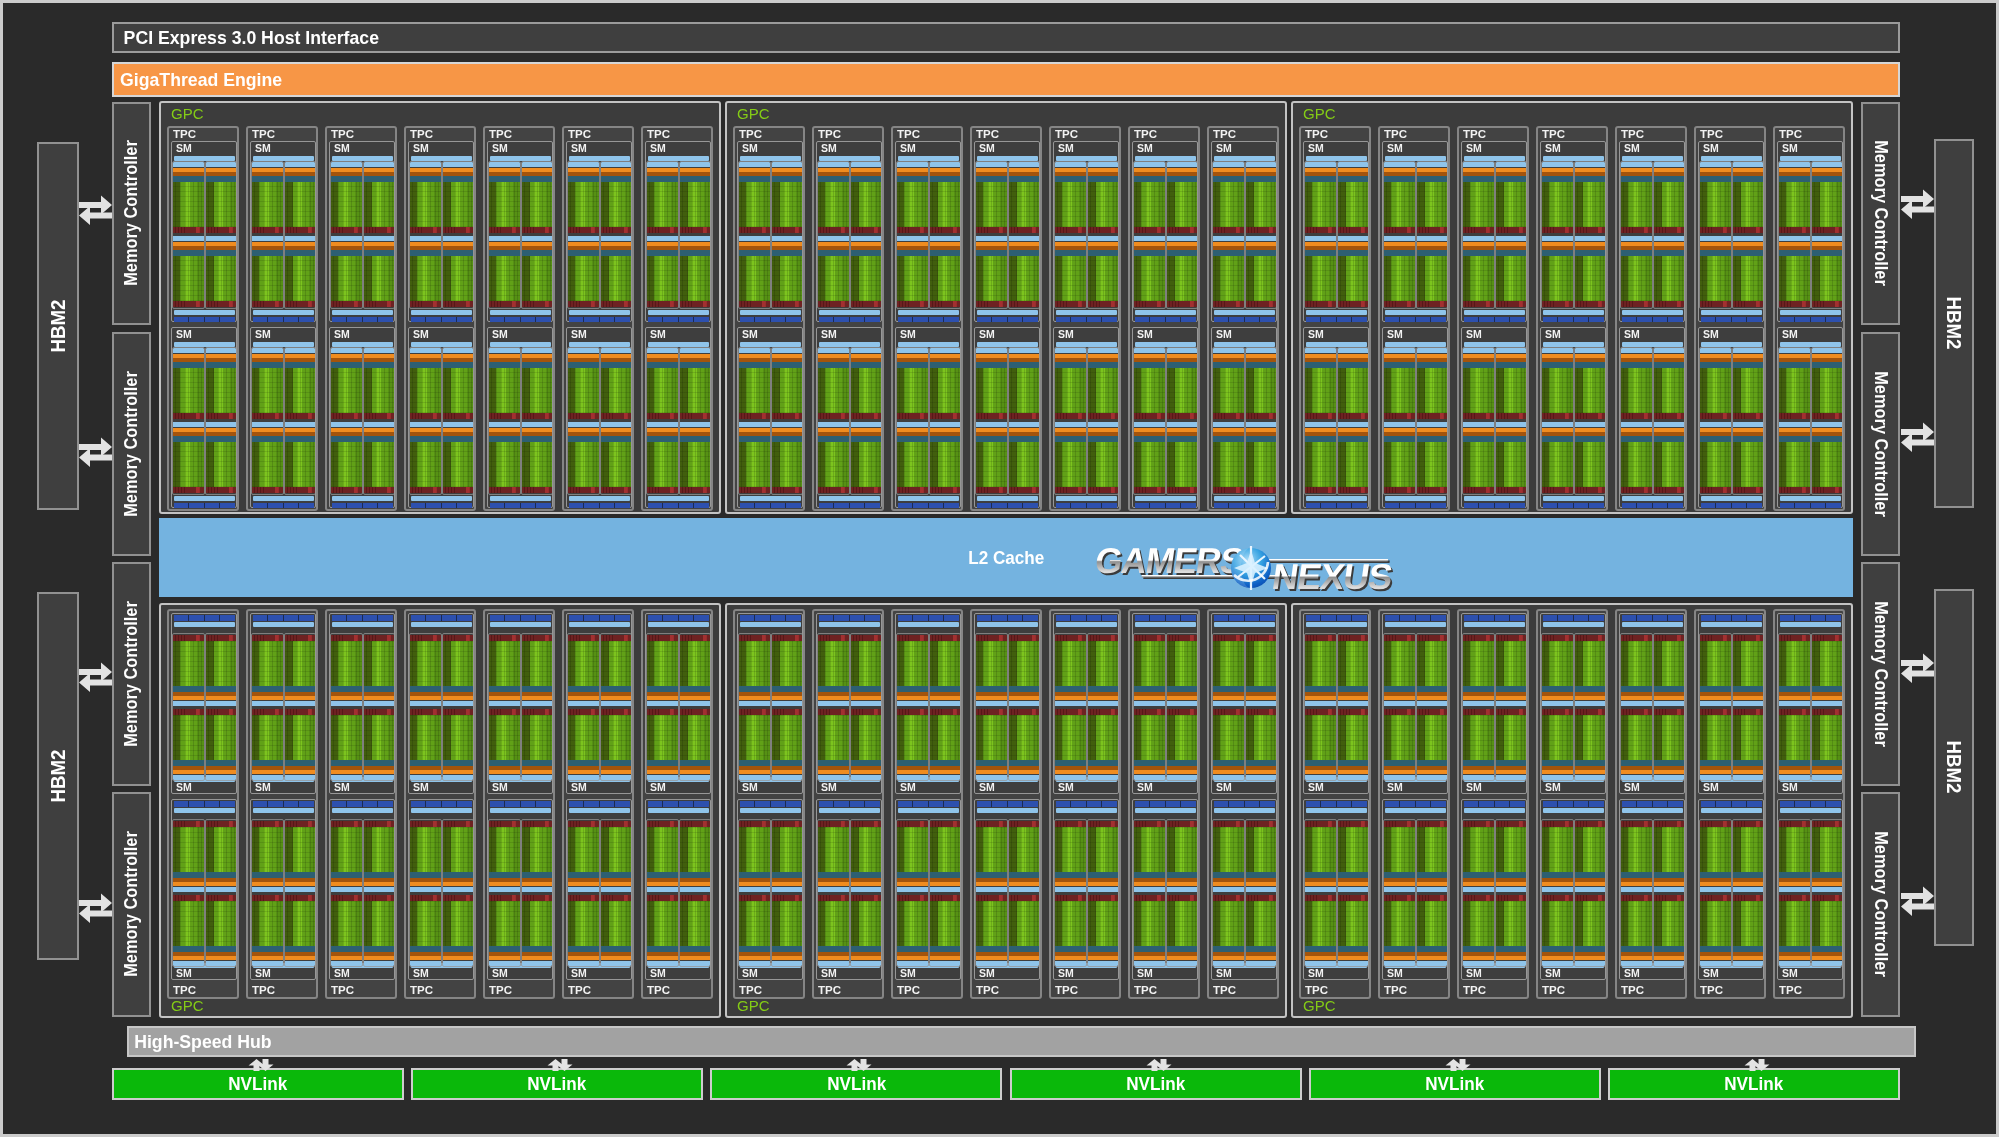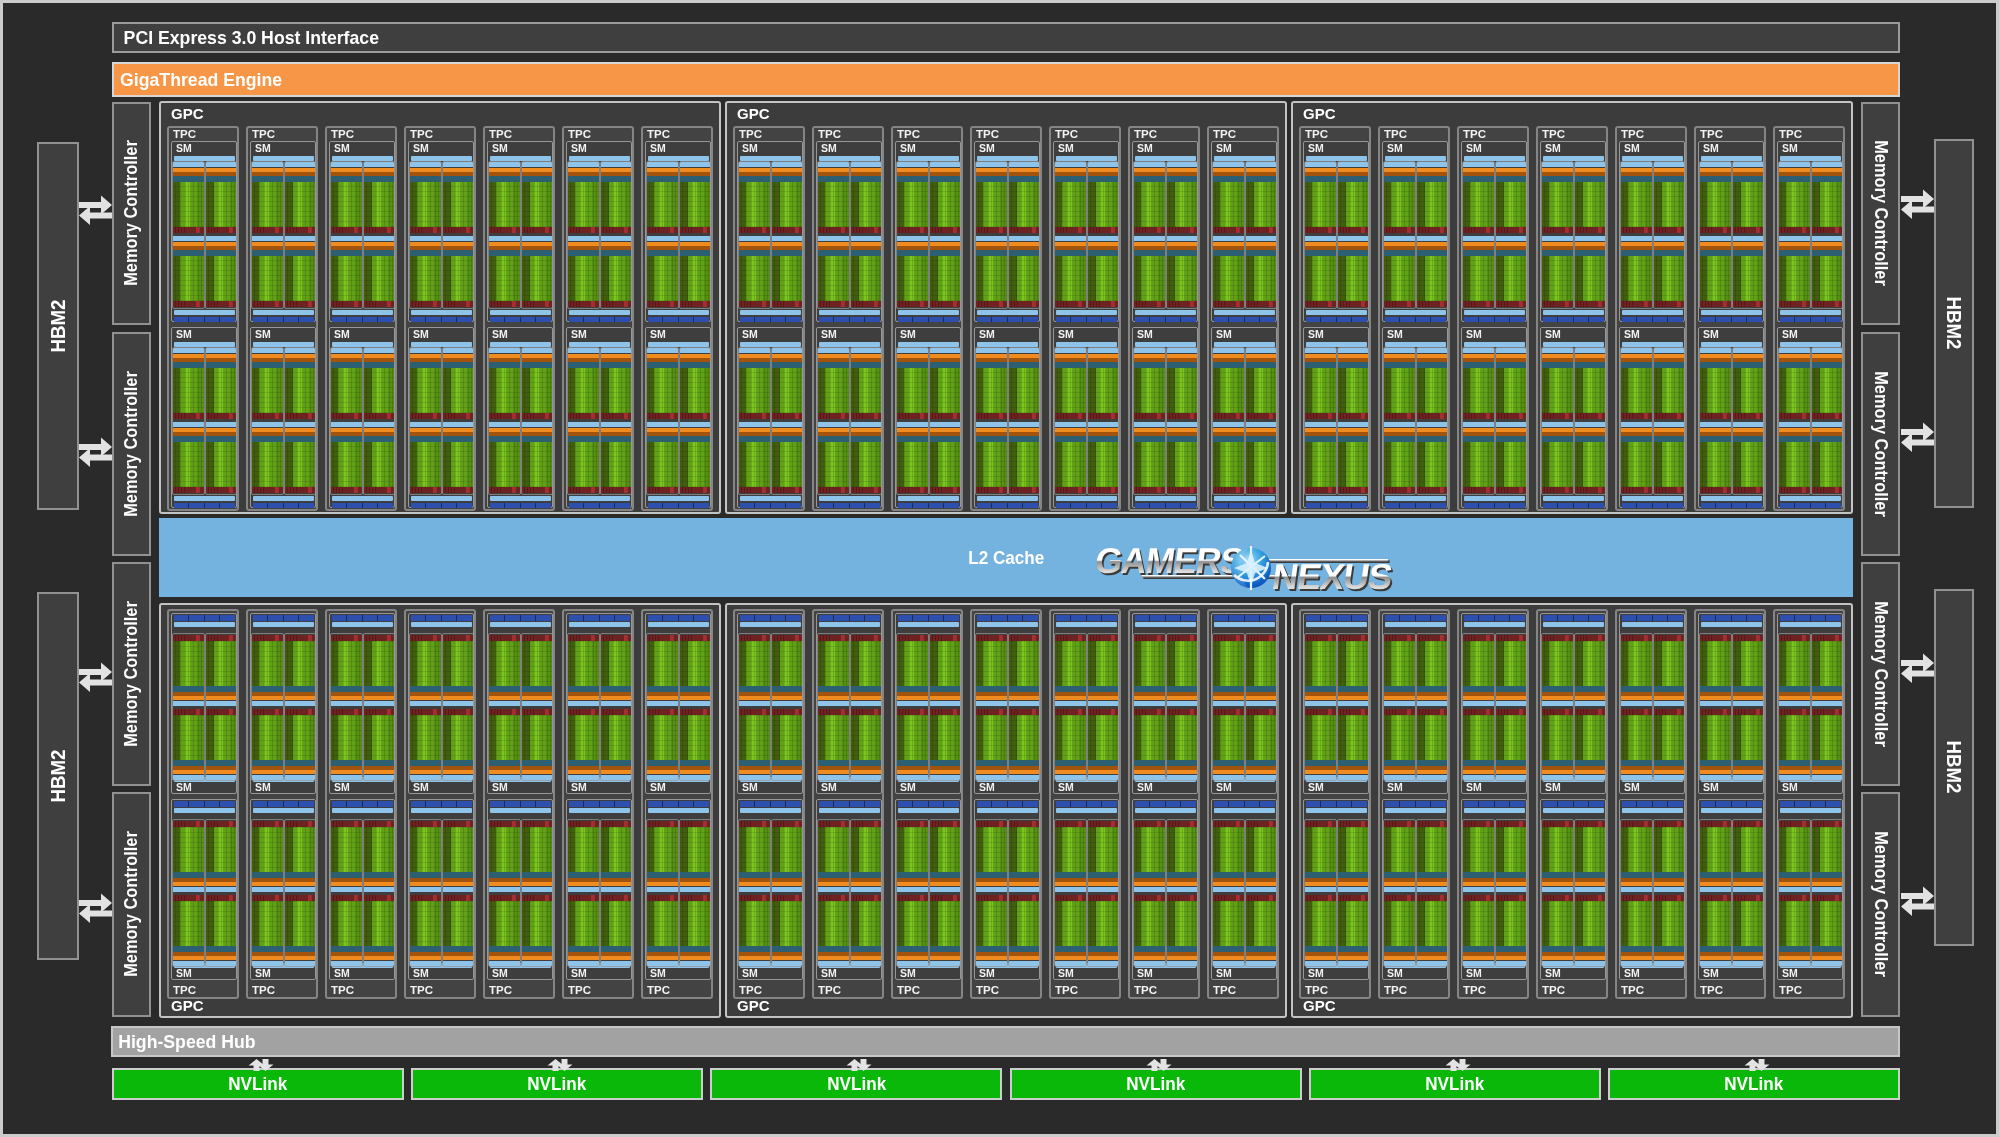--- a/index.html
+++ b/index.html
@@ -2,25 +2,25 @@
 <html><head><meta charset="utf-8"><style>
 *{margin:0;padding:0;box-sizing:border-box}
 html,body{width:1999px;height:1137px}
 body{background:#2a2a2a;font-family:"Liberation Sans",sans-serif;position:relative;overflow:hidden;border:3px solid #cbcbcb}
 .abs{position:absolute}
 .bar{position:absolute;color:#fff;font-weight:bold;font-size:19px;text-align:left}
 .t{display:inline-block;transform:scaleX(.93)}
 .t9{display:inline-block;transform:scaleX(.9)}
 #pci{left:109px;top:19px;width:1788px;height:31px;background:#3f3f3f;border:2px solid #9b9b9b;line-height:27px}
 #giga{left:109px;top:59px;width:1788px;height:35px;background:#f79646;border:2px solid #d6d6d6;line-height:31px}
-#hub{left:108px;top:1023px;width:1789px;height:31px;background:#a2a2a2;border:2px solid #c6c6c6;line-height:27px}
+#hub{left:124px;top:1023px;width:1789px;height:31px;background:#a2a2a2;border:2px solid #c6c6c6;line-height:27px}
 .nvl{position:absolute;top:1065px;width:292px;height:32px;background:#0ab80a;border:2px solid #cdcdcd;color:#fff;font-weight:bold;font-size:19px;text-align:center;line-height:28px}
 .gpc{position:absolute;width:562px;height:413px;background:#3c3c3c;border:2px solid #c3c3c3;border-radius:3px}
 .gpc.b{height:415px}
-.gpclab{position:absolute;left:10px;top:2px;color:#ffffff;font-weight:bold;font-size:15px}
+.gpclab{position:absolute;left:10px;top:2px;color:#84cc16;font-weight:normal;font-size:15px}
 .b .gpclab{top:auto;bottom:2px}
 .tpc{position:absolute;width:72px;height:385px;background:#434343;border:2px solid #858585;border-radius:3px;top:23px}
 .b .tpc{height:390px;top:4px}
 .tpclab{position:absolute;left:4px;top:0px;color:#f2f2f2;font-weight:bold;font-size:11.5px}
 .b .tpclab{top:auto;bottom:1px}
 .sm{position:absolute;left:2px;width:66px;height:181px;background:#3e3e3e;border:1px solid #979797;border-radius:2px}
 .sm1{top:13px}.sm2{top:199px}
 .b .sm1{top:2px}.b .sm2{top:188px}
 .smlab{position:absolute;left:4px;top:0px;color:#f2f2f2;font-weight:bold;font-size:10.5px}
 .b .smlab{top:auto;bottom:0px}

